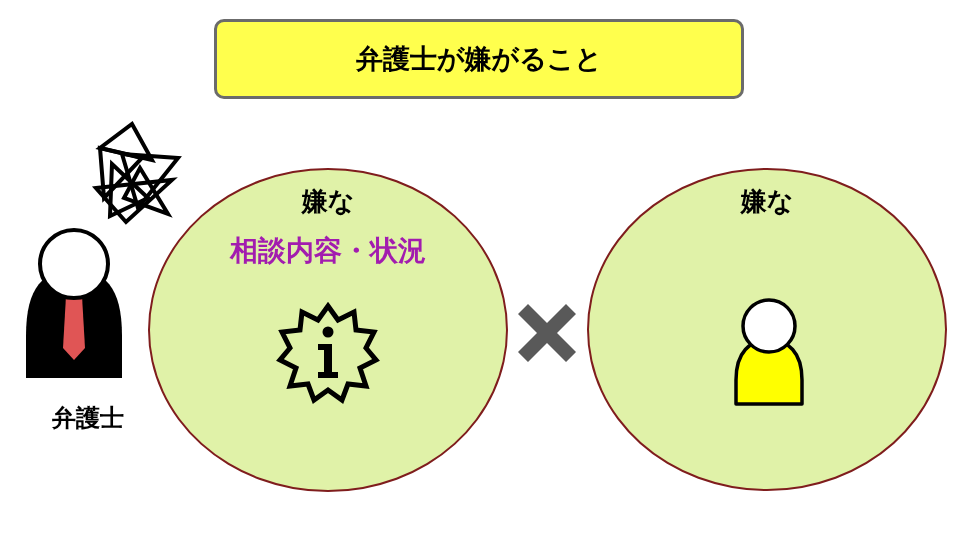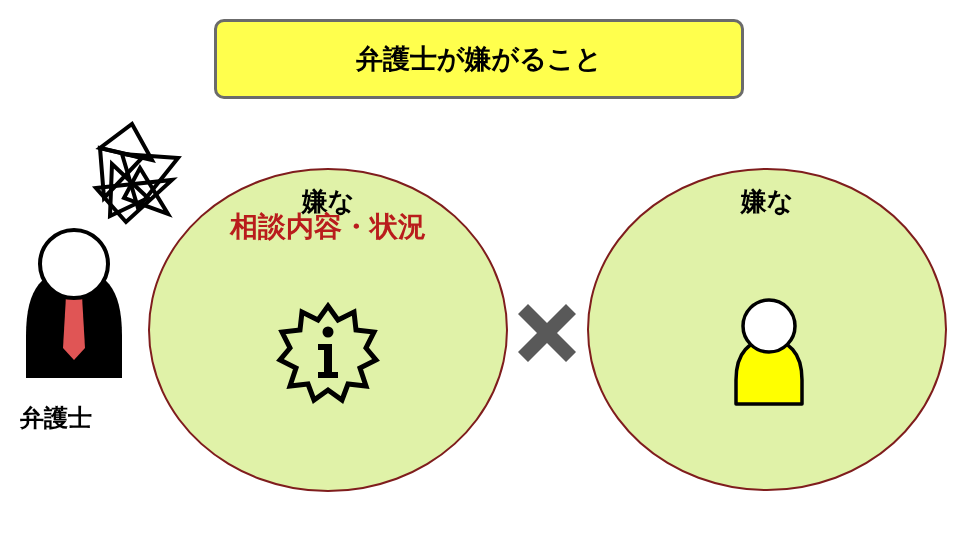--- a/index.html
+++ b/index.html
@@ -61,33 +61,33 @@
       right: 0;
       text-align: center;
       font-weight: bold;
     }
     .label-top {
       top: 14px;
       font-size: 26px;
       color: #000;
     }
     .label-red {
-      top: 38px;
+      top: 62px;
       font-size: 28px;
-      color: #b91c1c;
+      color: #a21caf;
     }
     .icon-abs {
       position: absolute;
     }
     .lawyer-label {
       position: absolute;
       left: 20px;
       top: 402px;
       width: 104px;
-      text-align: left;
+      text-align: right;
       font-size: 24px;
       font-weight: bold;
       color: #000;
     }
   </style>
 </head>
 <body>
 
 <div class="title-box">
   <span class="title-text">弁護士が嫌がること</span>

